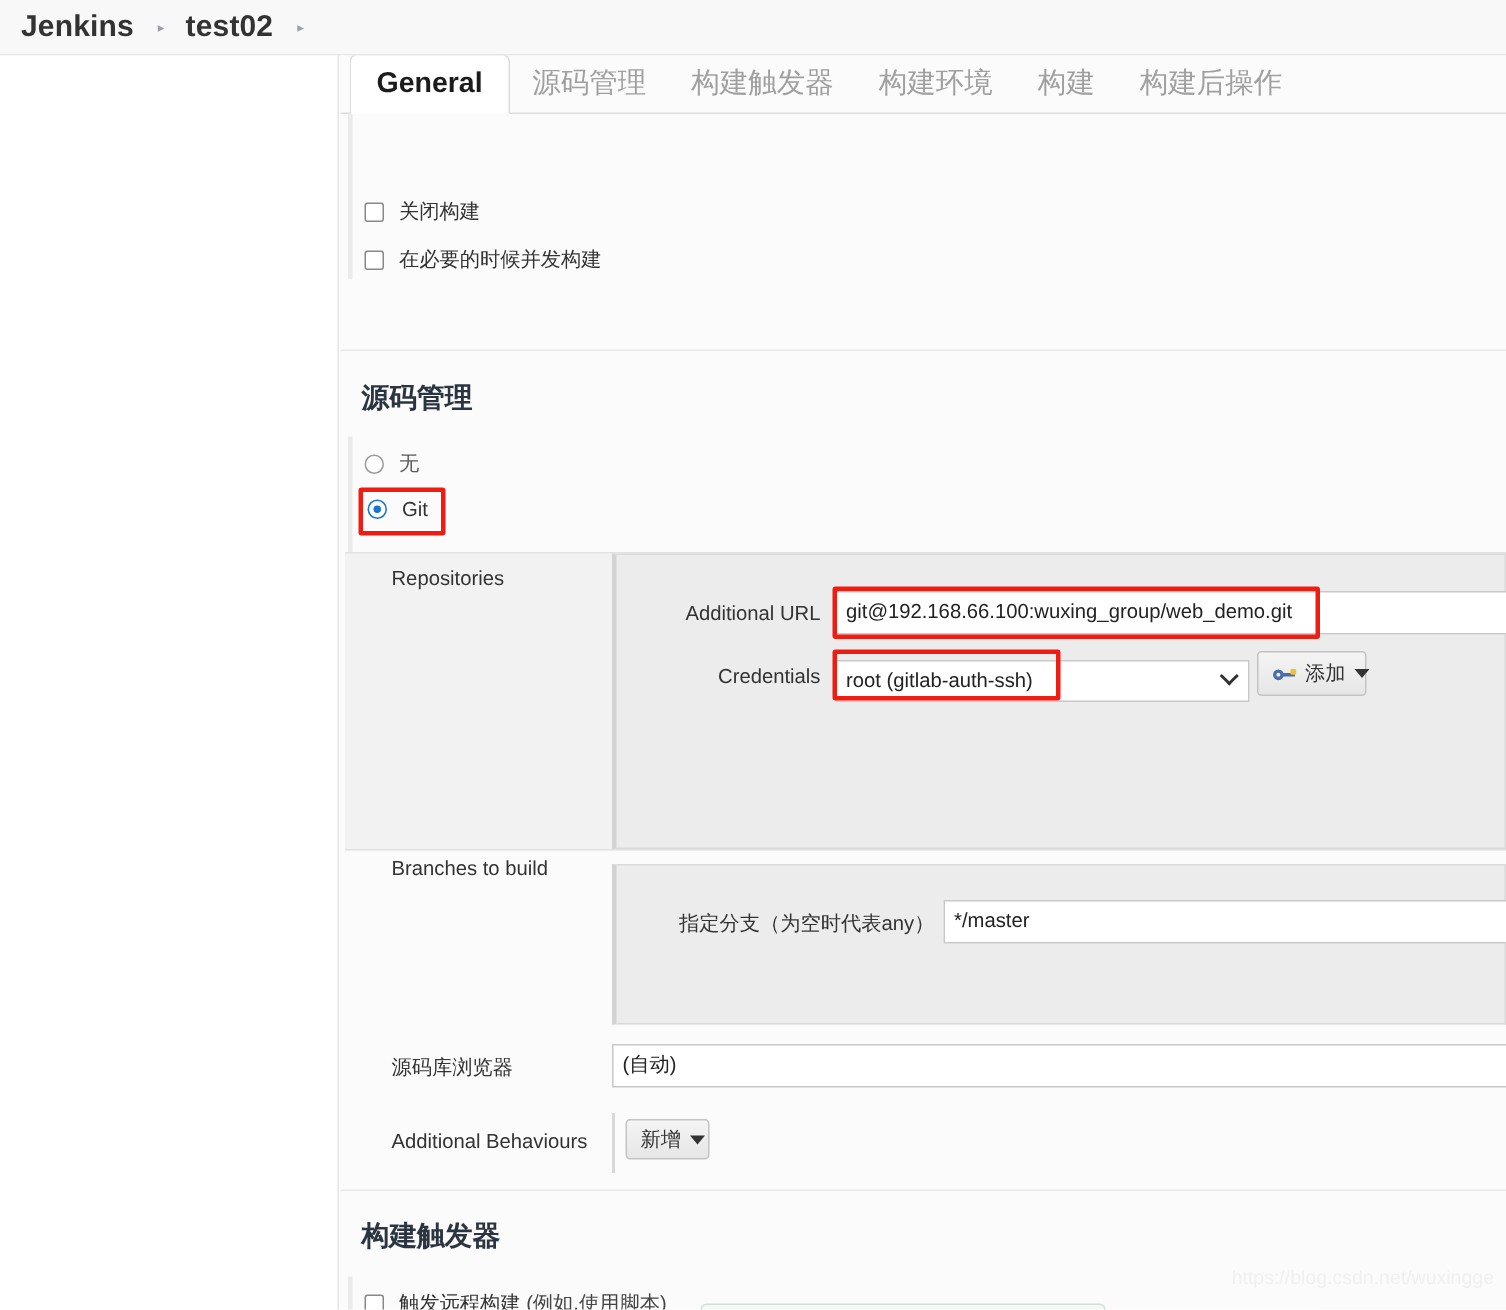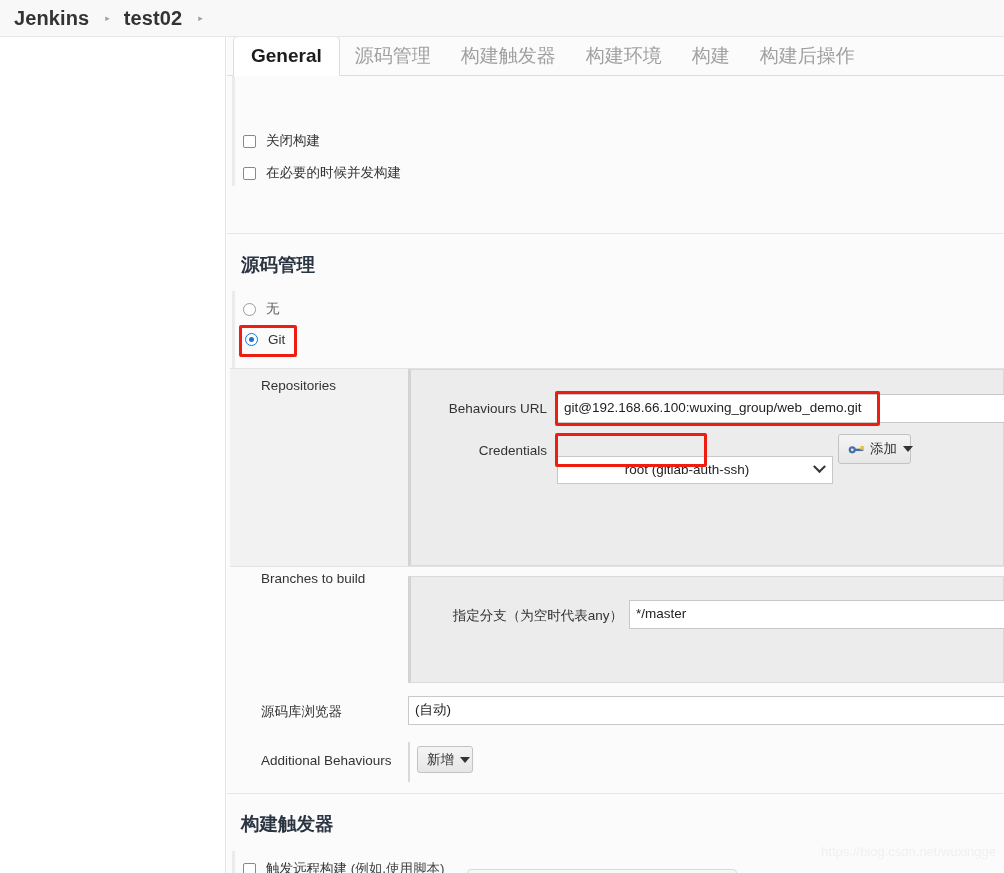--- a/index.html
+++ b/index.html
@@ -282,28 +282,28 @@
       <span class="radio-label">Git</span>
     </div>
     <div class="redbox" style="left:12px; top:249px; width:58px; height:32px;"></div>
 
     <div class="scm-panel" style="left:3px; top:292px; width:774px; height:199px;"></div>
 
     <div class="field-label" style="left:34px; top:302px;">Repositories</div>
 
     <div class="inner-panel" style="left:181px; top:293px; width:596px; height:197px;"></div>
 
-    <div class="field-label right" style="left:216px; top:325px; width:104px;">Behaviours URL</div>
+    <div class="field-label right" style="left:216px; top:325px; width:104px;">Additional URL</div>
 
     <div class="text-input" style="left:330px; top:318px; width:450px; height:29px;">git@192.168.66.100:wuxing_group/web_demo.git</div>
     <div class="redbox" style="left:328px; top:315px; width:325px; height:35px;"></div>
 
     <div class="field-label right" style="left:216px; top:367px; width:104px;">Credentials</div>
 
-    <div class="select-box" style="left:330px; top:380px; width:276px; height:28px;justify-content:center;">
+    <div class="select-box" style="left:330px; top:364px; width:276px; height:28px;">
       <span>root (gitlab-auth-ssh)</span>
       <span class="select-caret"></span>
     </div>
     <div class="redbox" style="left:328px; top:357px; width:152px; height:34px;"></div>
 
     <div class="btn" style="left:611px; top:358px; width:73px; height:30px;">
       <svg class="key-icon" viewBox="0 0 20 14">
         <circle cx="5" cy="8" r="4.2" fill="#4a6fa8"></circle>
         <circle cx="5" cy="8" r="1.6" fill="#eaeaea"></circle>
         <rect x="8" y="6.6" width="10" height="2.8" fill="#4a6fa8"></rect>

